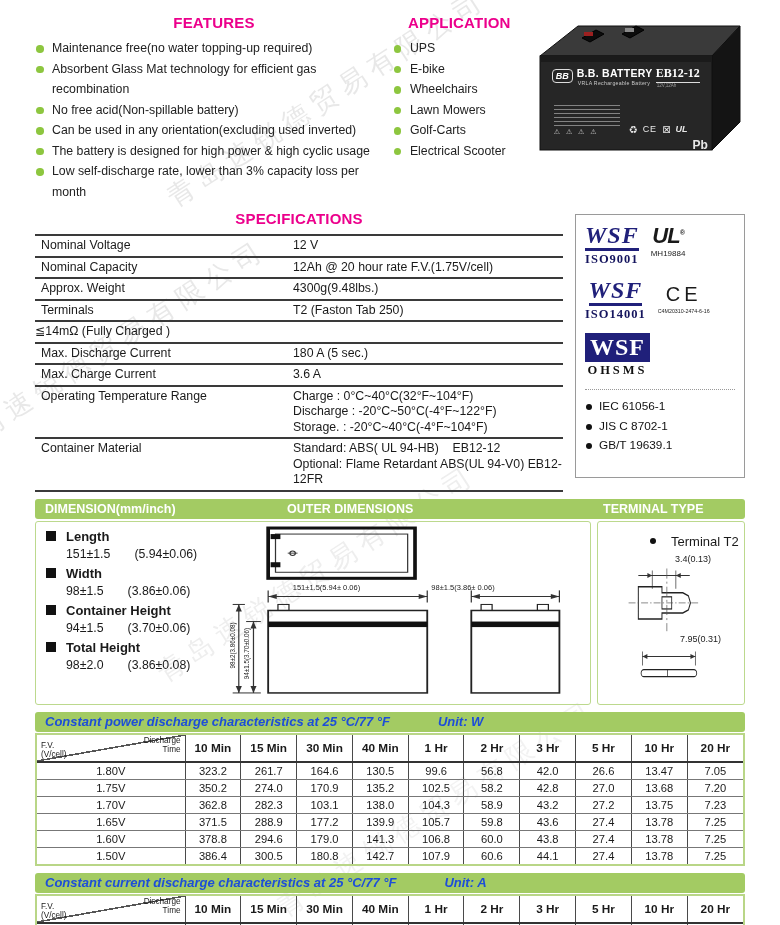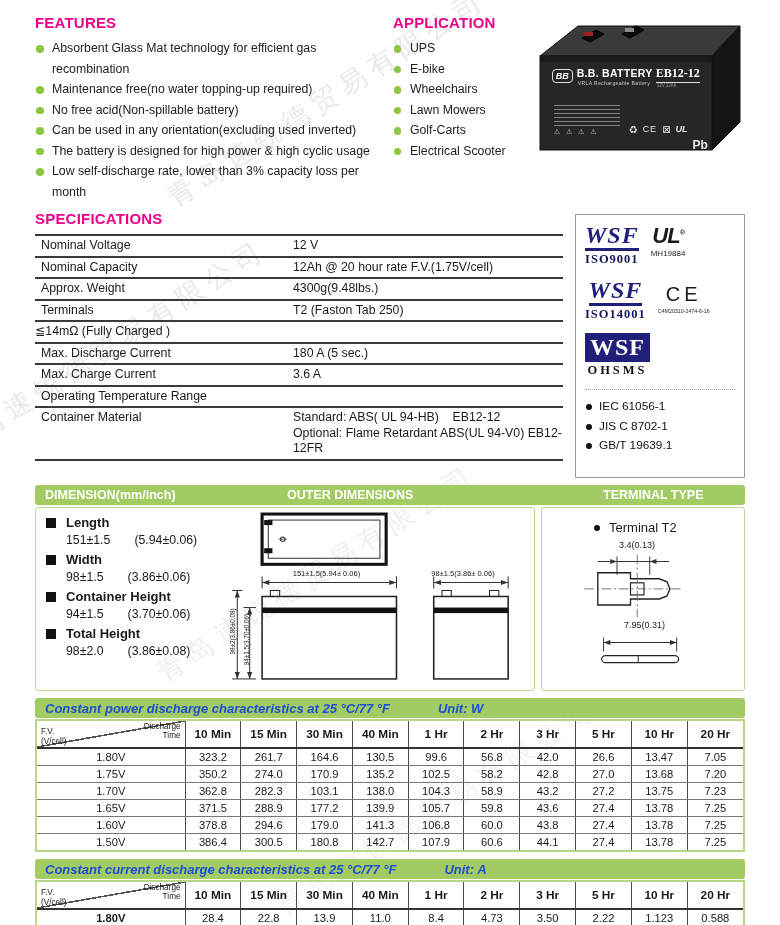--- a/index.html
+++ b/index.html
@@ -8,21 +8,21 @@
     background:#fff;color:#1a1a1a;
     font-family:"Liberation Sans","DejaVu Sans",sans-serif;
   }
   .page{position:absolute;inset:0;padding:8px 35px 0 35px;box-sizing:border-box;z-index:1;}
   .watermark{position:absolute;color:rgba(140,140,140,.20);font-size:27px;letter-spacing:7px;
     white-space:nowrap;transform:rotate(-33deg);pointer-events:none;z-index:0;}
   
   .top-row{display:flex;align-items:flex-start;}
   .features{width:372px;}
   .application{width:138px;}
-  .section-title{color:#ec008c;font-size:15px;font-weight:bold;margin:6px 0 7px;letter-spacing:.2px;}
+  .section-title{color:#ec008c;font-size:15px;font-weight:bold;margin:6px 0 7px;letter-spacing:.2px;text-align:center;}
   ul.dots{list-style:none;margin:0;padding:0;font-size:12.3px;line-height:20.5px;color:#222;}
   ul.dots li{padding-left:17px;position:relative;}
   ul.dots li::before{content:'';position:absolute;left:1px;top:7px;width:7.5px;height:7.5px;border-radius:50%;background:#8dc63f;}
   
   .battery{width:228px;height:142px;position:relative;margin-top:4px;}
   .battery svg{position:absolute;inset:0;}
   .bat-ovl{position:absolute;white-space:nowrap;}
   .bat-logo{left:26px;top:57px;color:#fff;font-weight:900;font-style:italic;font-size:9px;border:1px solid #ddd;border-radius:4px;padding:1px 3px;}
   .bat-brand{left:51px;top:55px;color:#fff;font-weight:bold;font-size:10.5px;letter-spacing:.3px;}
   .bat-brand-sub{left:52px;top:68px;color:#c9c9c9;font-size:5.2px;letter-spacing:.3px;}
@@ -60,29 +60,29 @@
   ul.cert-standards li{padding-left:14px;position:relative;}
   ul.cert-standards li::before{content:'';position:absolute;left:1px;top:7px;width:6px;height:6px;border-radius:50%;background:#111;}
   
   .green-bar{background:#a3cb63;color:#fff;font-weight:bold;border-radius:3px;height:20px;position:relative;font-size:12.5px;margin-top:7px;}
   .green-bar span{position:absolute;top:3px;}
   .gb-left{left:10px;}
   .gb-center{left:252px;}
   .gb-right{left:568px;}
   
   .dim-row{display:flex;gap:6px;margin-top:2px;height:184px;}
-  .dim-main{width:500px;border:1.5px solid #bcd98d;border-radius:3px;display:flex;box-sizing:border-box;}
+  .dim-main{width:556px;border:1.5px solid #bcd98d;border-radius:3px;display:flex;box-sizing:border-box;}
   .dim-left{width:193px;padding:7px 0 0 10px;box-sizing:border-box;}
   .dim-item{margin-bottom:5px;}
   .dim-head{display:flex;align-items:center;gap:10px;font-weight:bold;font-size:13px;}
   .dim-sq{width:10px;height:10px;background:#111;display:inline-block;flex:none;}
   .dim-vals{font-size:12.3px;padding-left:20px;margin-top:3px;display:flex;gap:24px;}
   .dim-mid{flex:1;position:relative;}
   .dim-term{flex:1;border:1.5px solid #bcd98d;border-radius:3px;position:relative;box-sizing:border-box;}
-  .terminal-label{font-size:13px;margin:12px 0 0 52px;display:flex;align-items:center;gap:9px;}
+  .terminal-label{font-size:13px;margin:12px 0 0 52px;display:flex;align-items:center;gap:15px;}
   .terminal-label .tdot{width:6px;height:6px;border-radius:50%;background:#111;flex:none;}
   .ovl{position:absolute;font-size:7.5px;color:#222;white-space:nowrap;text-align:center;}
   .ovl.rot{transform:rotate(-90deg);font-size:6.3px;}
   .dim-svg{position:absolute;inset:0;}
   
   .table-bar{background:#a3cb63;color:#1d4ed8;border-radius:3px;height:20px;display:flex;align-items:center;padding-left:10px;font-style:italic;font-weight:bold;font-size:13px;margin-top:7px;}
   .bar-unit{margin-left:48px;}
   .data-table-wrap{border:2px solid #b9d687;margin-top:1px;}
   table.disch{width:100%;border-collapse:collapse;table-layout:fixed;}
   table.disch th,table.disch td{border-left:1px solid #4a4a4a;text-align:center;padding:0;overflow:hidden;}
@@ -103,22 +103,22 @@
 <span class="watermark" style="left:-80px;top:330px;">青岛速锐德贸易有限公司</span>
 <span class="watermark" style="left:130px;top:555px;opacity:.75;">青岛速锐德贸易有限公司</span>
 <span class="watermark" style="left:250px;top:790px;opacity:.55;">青岛速锐德贸易有限公司</span>
 
 <div class="page">
 
   <div class="top-row">
     <div class="features">
       <div class="section-title">FEATURES</div>
       <ul class="dots">
+          <li>Maintenance free(no water topping-up required)</li>
           <li>Absorbent Glass Mat technology for efficient gas recombination</li>
-          <li>Maintenance free(no water topping-up required)</li>
           <li>No free acid(Non-spillable battery)</li>
           <li>Can be used in any orientation(excluding used inverted)</li>
           <li>The battery is designed for high power &amp; high cyclic usage</li>
           <li>Low self-discharge rate, lower than 3% capacity loss per month</li>
         </ul>
     </div>
     <div class="application">
       <div class="section-title">APPLICATION</div>
       <ul class="dots">
           <li>UPS</li>
@@ -197,20 +197,25 @@
             </div>
           </div>
           <div class="spec-row">
             <div class="spec-label">Max. Charge Current</div>
             <div class="spec-value">
               <div>3.6 A</div>
             </div>
           </div>
           <div class="spec-row">
             <div class="spec-label">Operating Temperature Range</div>
+            <div class="spec-value">
+              <div>Charge : 0°C~40°C(32°F~104°F)</div>
+              <div>Discharge : -20°C~50°C(-4°F~122°F)</div>
+              <div>Storage. : -20°C~40°C(-4°F~104°F)</div>
+            </div>
           </div>
           <div class="spec-row">
             <div class="spec-label">Container Material</div>
             <div class="spec-value">
               <div>Standard: ABS( UL 94-HB)    EB12-12</div>
               <div>Optional: Flame Retardant ABS(UL 94-V0) EB12-12FR</div>
             </div>
           </div>
         </div>
     </div>

